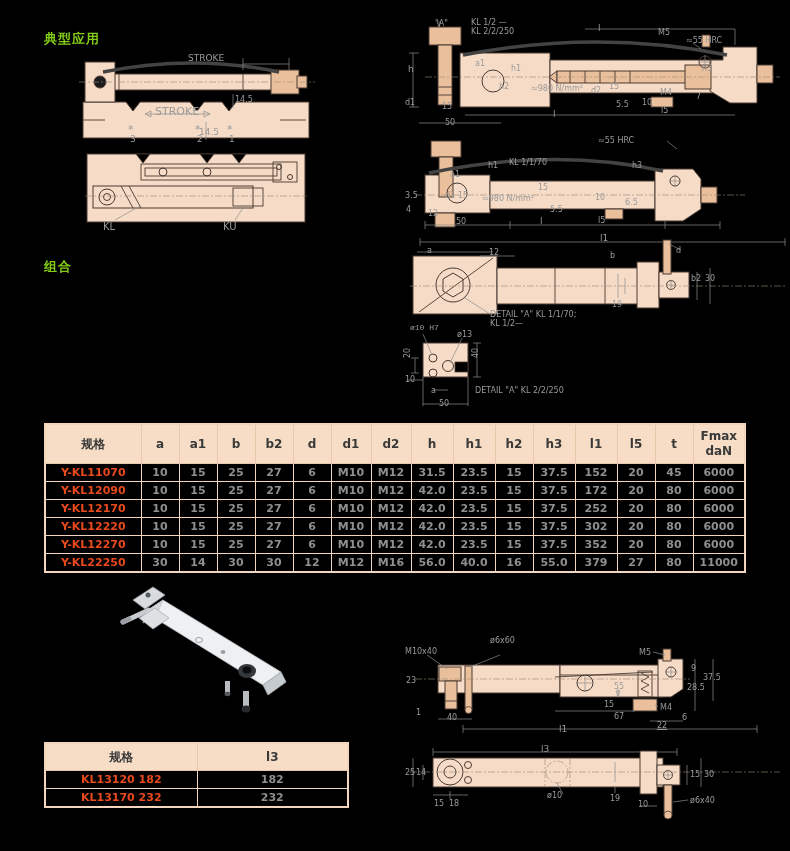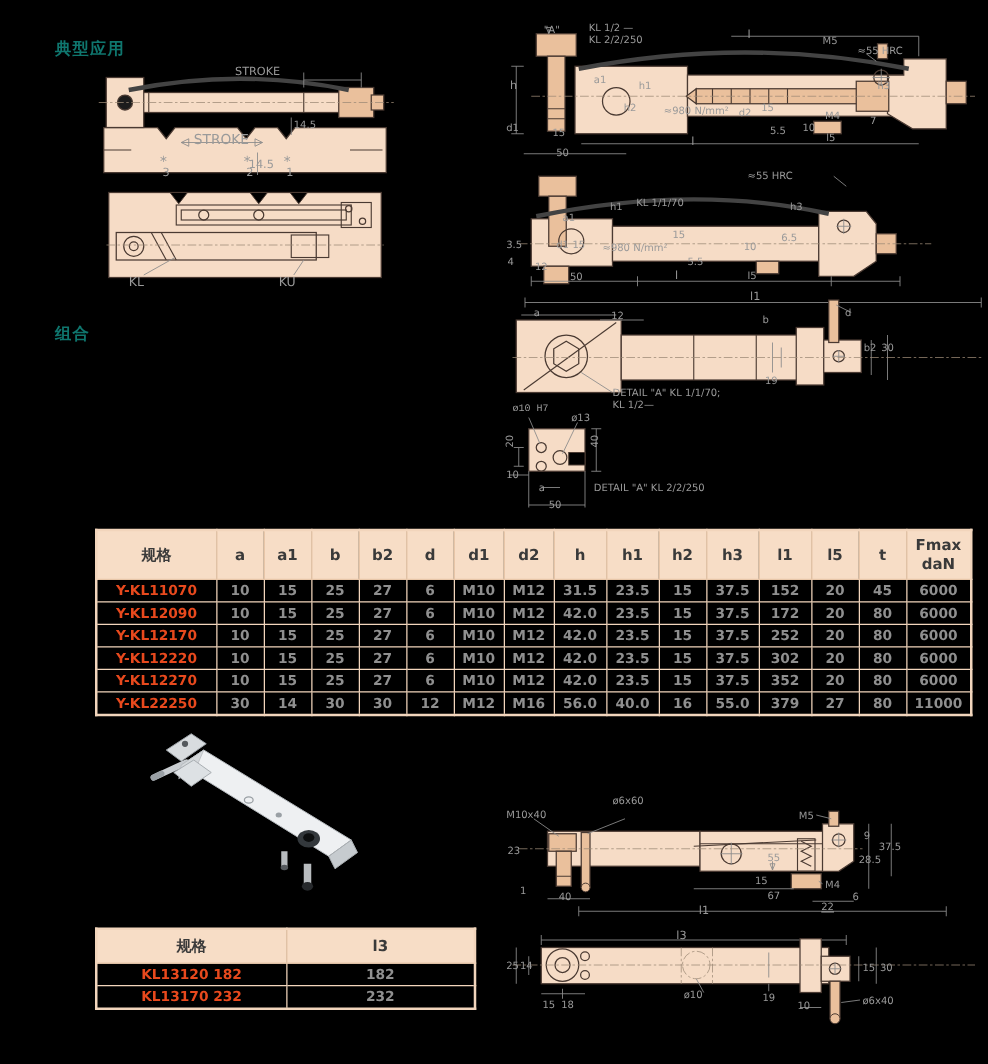--- a/index.html
+++ b/index.html
@@ -1,34 +1,34 @@
 <!DOCTYPE html>
 <html><head>
 <meta charset="utf-8">
 <style>
   html,body{margin:0;padding:0;background:#000;}
   #page{position:relative;width:790px;height:851px;background:#000;overflow:hidden;
         font-family:"DejaVu Sans",sans-serif;}
-  .sec-label{position:absolute;color:#0f766e;font-size:13px;font-weight:bold;letter-spacing:1px;}
+  .sec-label{position:absolute;color:#84cc16;font-size:13px;font-weight:bold;letter-spacing:1px;}
   .drawing{position:absolute;}
   .drawing svg{position:absolute;left:0;top:0;}
   .dim{position:absolute;color:#9a9a9a;font-size:8px;line-height:1;white-space:nowrap;
        transform-origin:left top;}
   
   .pf{fill:#f6dcc6;stroke:#4a3a32;stroke-width:1;}
   .pd{fill:#eac09c;stroke:#4a3a32;stroke-width:1;}
   .ln{stroke:#8c8c8c;stroke-width:0.7;fill:none;}
   .ol{stroke:#4a3a32;stroke-width:0.9;fill:none;}
   .cl{stroke:#9c8a76;stroke-width:0.6;stroke-dasharray:7 2 2 2;fill:none;}
   .sp{stroke:#434343;stroke-width:3.5;fill:none;}
   .hole{fill:none;stroke:#4a3a32;stroke-width:1;}
   .dk{fill:#000;stroke:#4a3a32;stroke-width:0.8;}
   
   table.spec-table{position:absolute;border-collapse:collapse;table-layout:fixed;background:#000;
-       border:2px solid #f2d5bc;margin-left:32px;}
+       border:2px solid #f2d5bc;}
   table.spec-table th{background:#f7ddc6;color:#3a3a3a;font-weight:bold;font-size:12px;
        border:1px solid #e8c6a8;white-space:pre-line;padding:2px 0;line-height:1.25;}
   table.spec-table td{color:#8f8f8f;font-weight:bold;font-size:11px;text-align:center;
        border:1px solid #f2d5bc;padding:0;line-height:1;}
   table.spec-table td.spec{color:#e8491d;}
   #main-table th{height:34px;}
   #main-table td{height:17px;}
   #l3-table th{height:22px;}
   #l3-table td{height:17px;}
 </style>
@@ -192,21 +192,21 @@
       <span class="dim" style="left: 104px; top: 24px;">KL 1/1/70</span>
       <span class="dim" style="left: 45px; top: 36px;">a1</span>
       <span class="dim" style="left: 227px; top: 27px;">h3</span>
       <span class="dim" style="left: 0px; top: 57px;">3.5</span>
       <span class="dim" style="left: 40px; top: 57px;">d1</span>
       <span class="dim" style="left: 53px; top: 57px;">15</span>
       <span class="dim" style="left: 77px; top: 60px;">≈980 N/mm²</span>
       <span class="dim" style="left: 133px; top: 49px;">15</span>
       <span class="dim" style="left: 145px; top: 71px;">5.5</span>
       <span class="dim" style="left: 190px; top: 59px;">10</span>
-      <span class="dim" style="left: 220px; top: 52px;">6.5</span>
+      <span class="dim" style="left: 220px; top: 64px;">6.5</span>
       <span class="dim" style="left: 1px; top: 71px;">4</span>
       <span class="dim" style="left: 23px; top: 75px;">12</span>
       <span class="dim" style="left: 51px; top: 83px;">50</span>
       <span class="dim" style="left: 135px; top: 82px; font-size: 9px;">l</span>
       <span class="dim" style="left: 193px; top: 82px;">l5</span>
     </div>
 
   <div class="drawing" style="left:405px;top:228px;width:385px;height:100px;">
     <svg width="385" height="100" viewBox="0 0 385 100">
       <line class="ln" x1="15" y1="14" x2="380" y2="14"></line>

